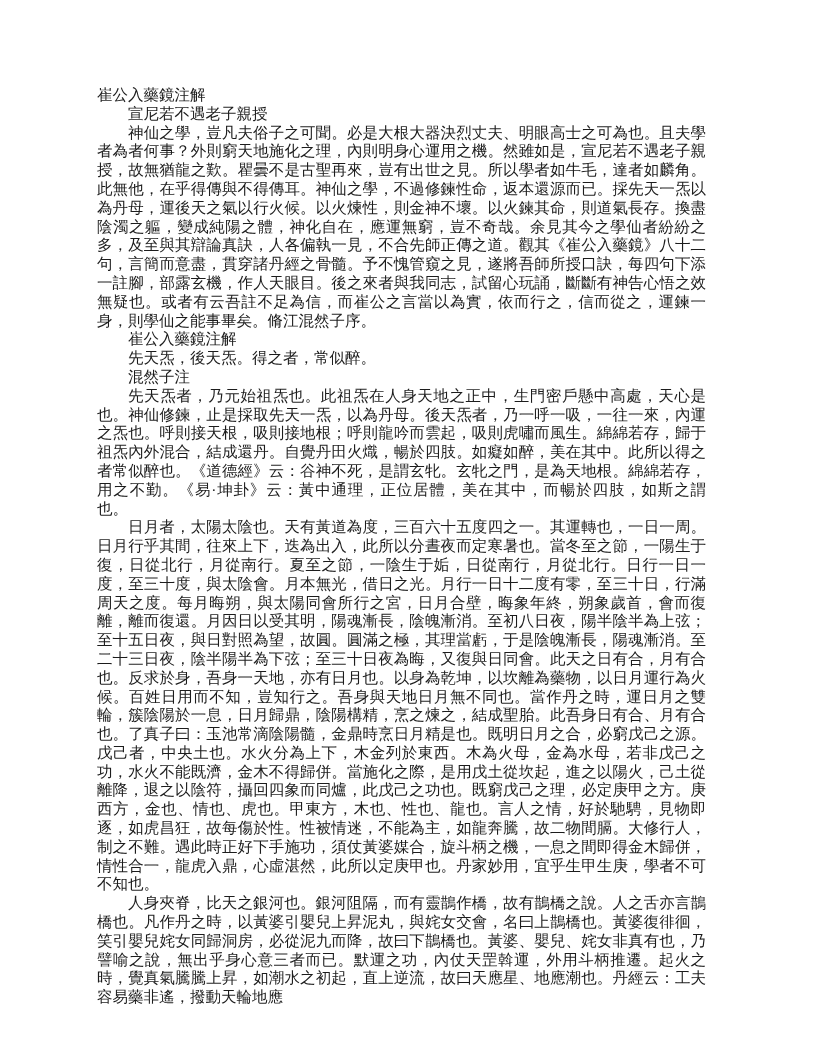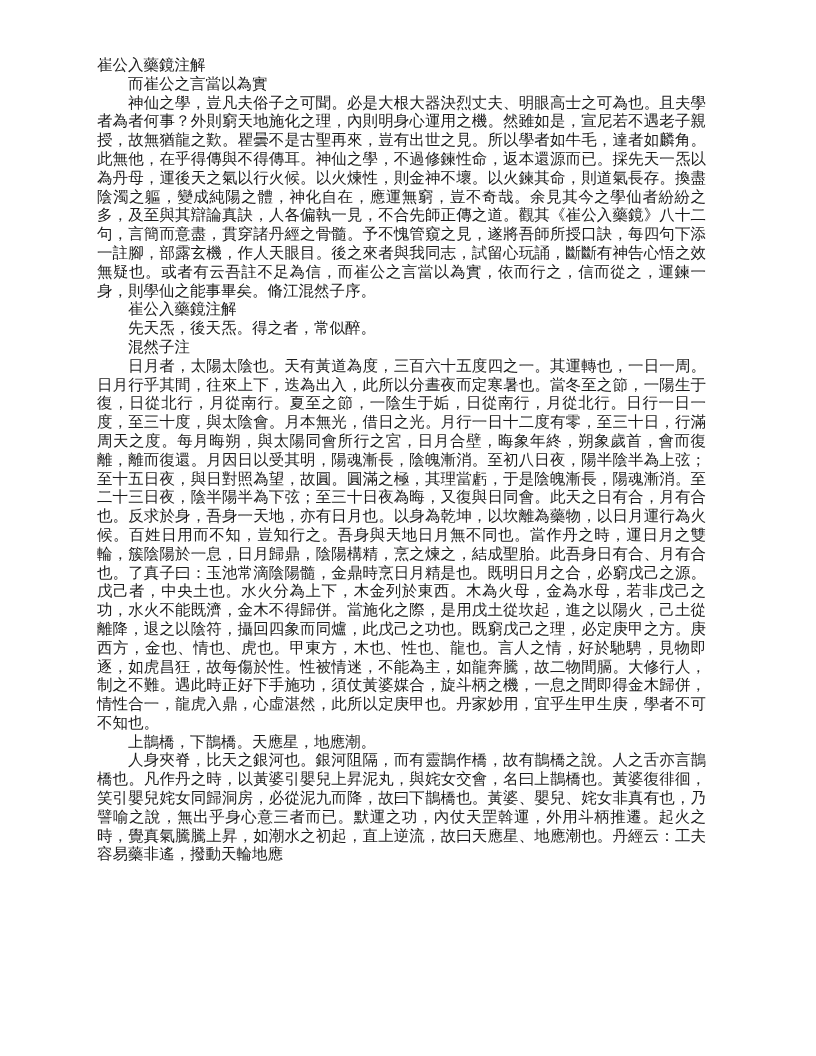--- a/index.html
+++ b/index.html
@@ -7,45 +7,44 @@
     padding: 0;
     background: #ffffff;
   }
   .page {
     position: relative;
     width: 816px;
     height: 1004px;
     box-sizing: border-box;
     background: #ffffff;
     overflow: hidden;
-    padding: 40px 110px 0 97px;
+    padding: 86px 110px 0 97px;
     font-family: "Liberation Serif", "DejaVu Serif", serif;
     font-size: 15.5px;
     line-height: 18.8px;
     color: #1c1c1c;
-    margin-top: 16px;
   }
   .para {
     margin: 0;
     padding: 0;
     text-align: justify;
     text-indent: 2em;
     word-break: normal;
     overflow-wrap: break-word;
   }
   .para.no-indent {
     text-indent: 0;
   }
 </style>
 </head>
 <body>
 
 <div class="page">
   <p class="para no-indent">崔公入藥鏡注解</p>
-  <p class="para">而崔公之言當以為實</p>
+  <p class="para">宣尼若不遇老子親授</p>
   <p class="para">神仙之學，豈凡夫俗子之可聞。必是大根大器決烈丈夫、明眼高士之可為也。且夫學者為者何事？外則窮天地施化之理，內則明身心運用之機。然雖如是，宣尼若不遇老子親授，故無猶龍之歎。瞿曇不是古聖再來，豈有出世之見。所以學者如牛毛，達者如麟角。此無他，在乎得傳與不得傳耳。神仙之學，不過修鍊性命，返本還源而已。採先天一炁以為丹母，運後天之氣以行火候。以火煉性，則金神不壞。以火鍊其命，則道氣長存。換盡陰濁之軀，變成純陽之體，神化自在，應運無窮，豈不奇哉。余見其今之學仙者紛紛之多，及至與其辯論真訣，人各偏執一見，不合先師正傳之道。觀其《崔公入藥鏡》八十二句，言簡而意盡，貫穿諸丹經之骨髓。予不愧管窺之見，遂將吾師所授口訣，每四句下添一註腳，部露玄機，作人天眼目。後之來者與我同志，試留心玩誦，斷斷有神告心悟之效無疑也。或者有云吾註不足為信，而崔公之言當以為實，依而行之，信而從之，運鍊一身，則學仙之能事畢矣。脩江混然子序。</p>
   <p class="para">崔公入藥鏡注解</p>
   <p class="para">先天炁，後天炁。得之者，常似醉。</p>
   <p class="para">混然子注</p>
+  <p class="para">先天炁者，乃元始祖炁也。此祖炁在人身天地之正中，生門密戶懸中高處，天心是也。神仙修鍊，止是採取先天一炁，以為丹母。後天炁者，乃一呼一吸，一往一來，內運之炁也。呼則接天根，吸則接地根；呼則龍吟而雲起，吸則虎嘯而風生。綿綿若存，歸于祖炁內外混合，結成還丹。自覺丹田火熾，暢於四肢。如癡如醉，美在其中。此所以得之者常似醉也。《道德經》云：谷神不死，是謂玄牝。玄牝之門，是為天地根。綿綿若存，用之不勤。《易·坤卦》云：黃中通理，正位居體，美在其中，而暢於四肢，如斯之謂也。</p>
   <p class="para">日月者，太陽太陰也。天有黃道為度，三百六十五度四之一。其運轉也，一日一周。日月行乎其間，往來上下，迭為出入，此所以分晝夜而定寒暑也。當冬至之節，一陽生于復，日從北行，月從南行。夏至之節，一陰生于姤，日從南行，月從北行。日行一日一度，至三十度，與太陰會。月本無光，借日之光。月行一日十二度有零，至三十日，行滿周天之度。每月晦朔，與太陽同會所行之宮，日月合壁，晦象年終，朔象歲首，會而復離，離而復還。月因日以受其明，陽魂漸長，陰魄漸消。至初八日夜，陽半陰半為上弦；至十五日夜，與日對照為望，故圓。圓滿之極，其理當虧，于是陰魄漸長，陽魂漸消。至二十三日夜，陰半陽半為下弦；至三十日夜為晦，又復與日同會。此天之日有合，月有合也。反求於身，吾身一天地，亦有日月也。以身為乾坤，以坎離為藥物，以日月運行為火候。百姓日用而不知，豈知行之。吾身與天地日月無不同也。當作丹之時，運日月之雙輪，簇陰陽於一息，日月歸鼎，陰陽構精，烹之煉之，結成聖胎。此吾身日有合、月有合也。了真子曰：玉池常滴陰陽髓，金鼎時烹日月精是也。既明日月之合，必窮戊己之源。戊己者，中央土也。水火分為上下，木金列於東西。木為火母，金為水母，若非戊己之功，水火不能既濟，金木不得歸併。當施化之際，是用戊土從坎起，進之以陽火，己土從離降，退之以陰符，攝回四象而同爐，此戊己之功也。既窮戊己之理，必定庚甲之方。庚西方，金也、情也、虎也。甲東方，木也、性也、龍也。言人之情，好於馳騁，見物即逐，如虎昌狂，故每傷於性。性被情迷，不能為主，如龍奔騰，故二物間膈。大修行人，制之不難。遇此時正好下手施功，須仗黃婆媒合，旋斗柄之機，一息之間即得金木歸併，情性合一，龍虎入鼎，心虛湛然，此所以定庚甲也。丹家妙用，宜乎生甲生庚，學者不可不知也。</p>
-  <p class="para">上鵲橋，下鵲橋。天應星，地應潮。</p>
   <p class="para">人身夾脊，比天之銀河也。銀河阻隔，而有靈鵲作橋，故有鵲橋之說。人之舌亦言鵲橋也。凡作丹之時，以黃婆引嬰兒上昇泥丸，與姹女交會，名曰上鵲橋也。黃婆復徘徊，笑引嬰兒姹女同歸洞房，必從泥九而降，故曰下鵲橋也。黃婆、嬰兒、姹女非真有也，乃譬喻之說，無出乎身心意三者而已。默運之功，內仗天罡斡運，外用斗柄推遷。起火之時，覺真氣騰騰上昇，如潮水之初起，直上逆流，故曰天應星、地應潮也。丹經云：工夫容易藥非遙，撥動天輪地應</p>
 </div>
 
 </body></html>

